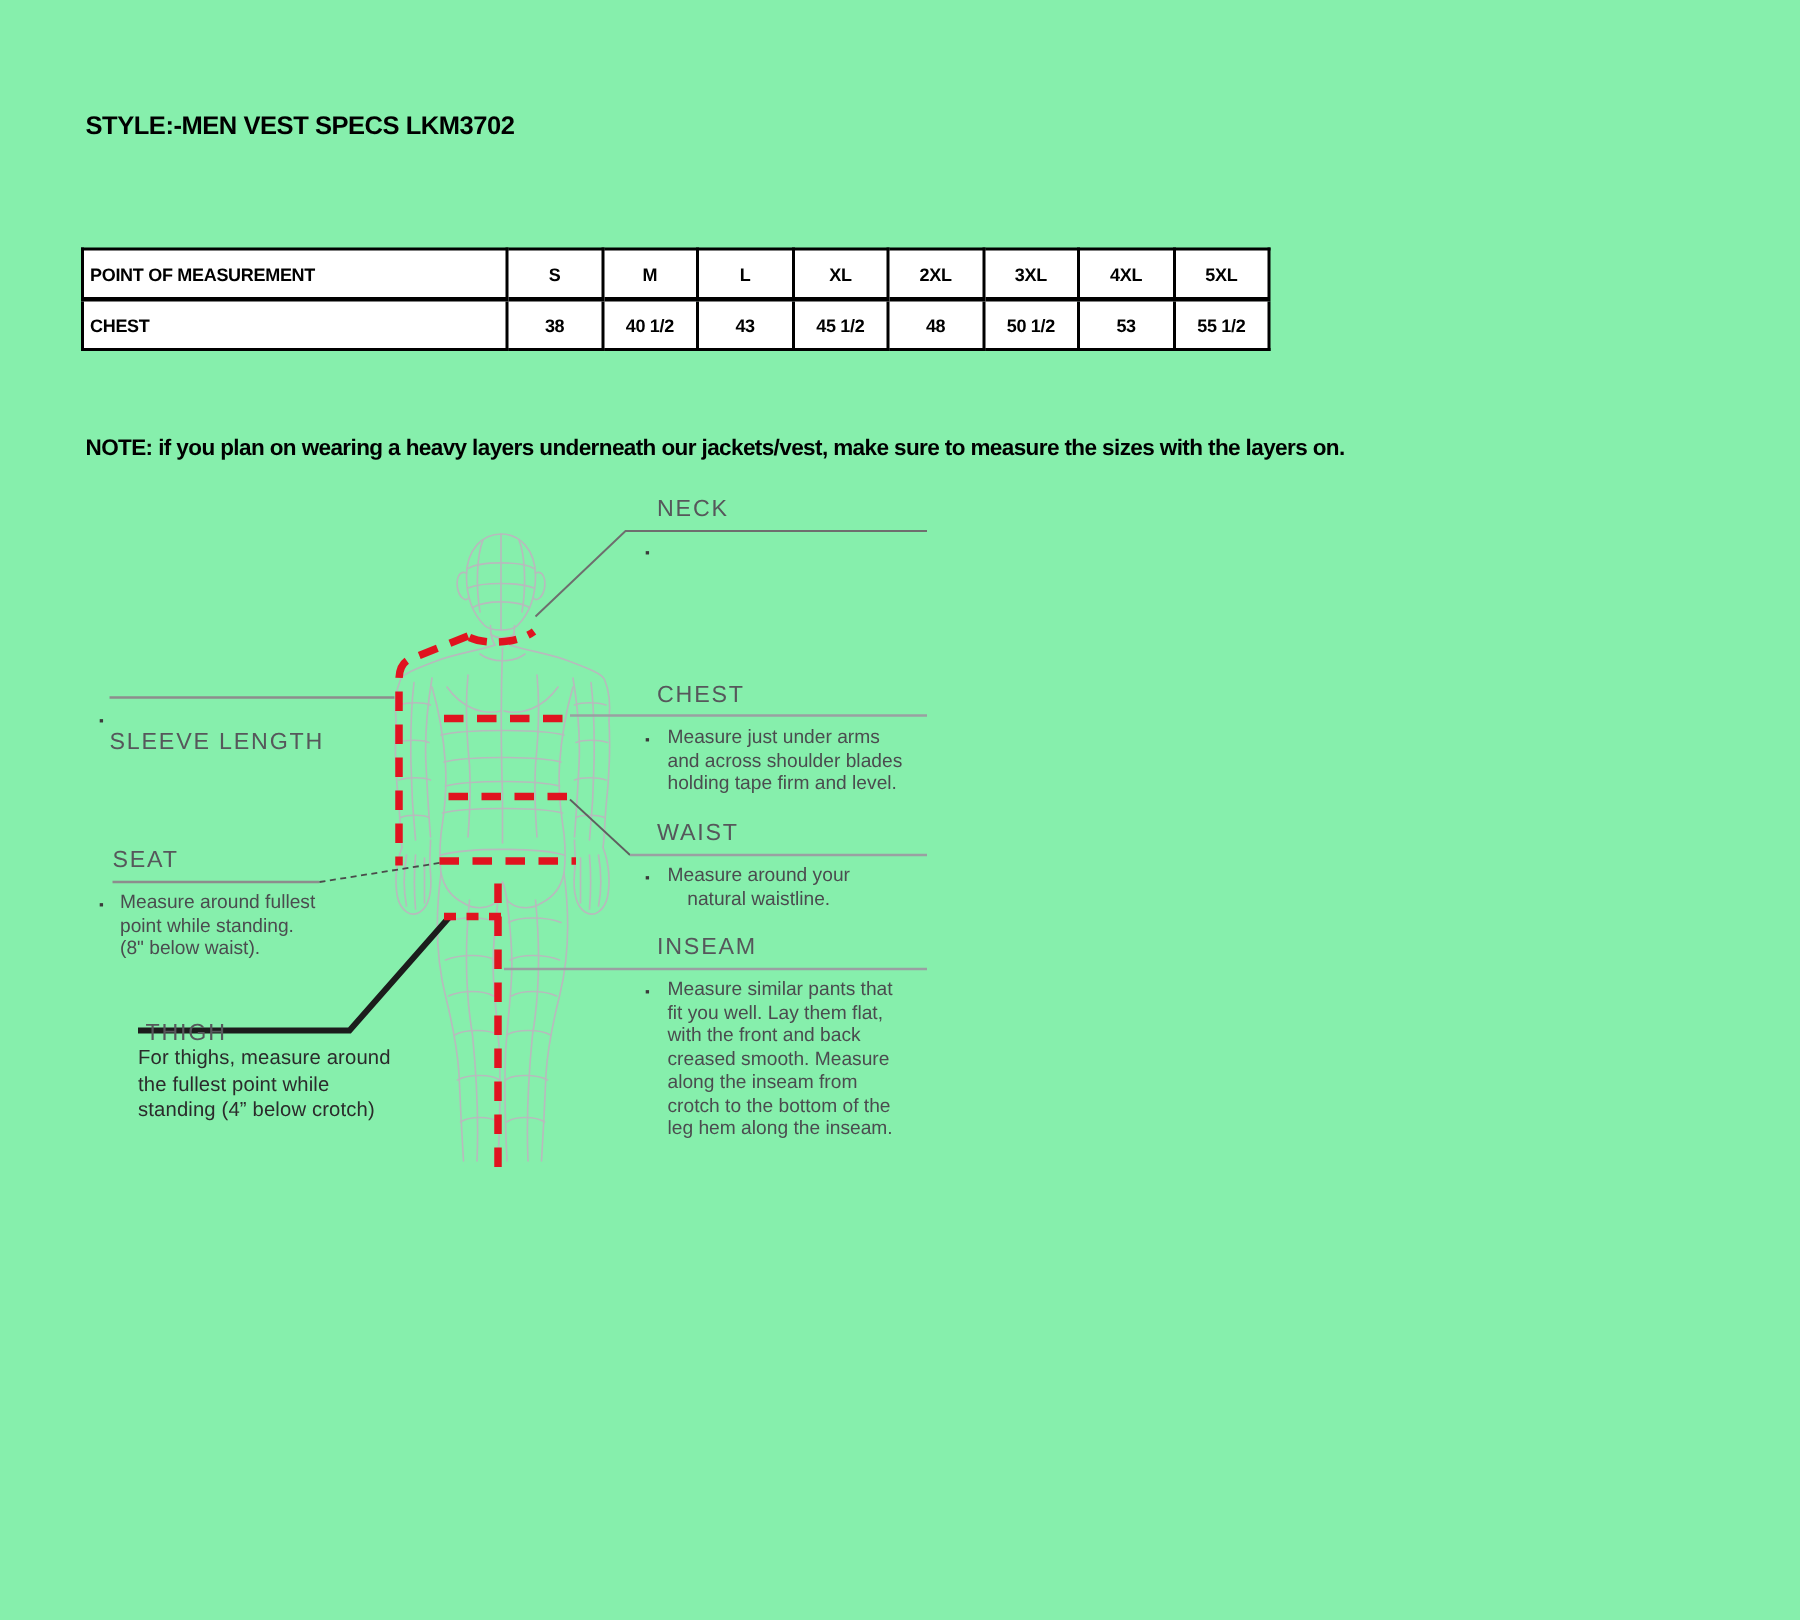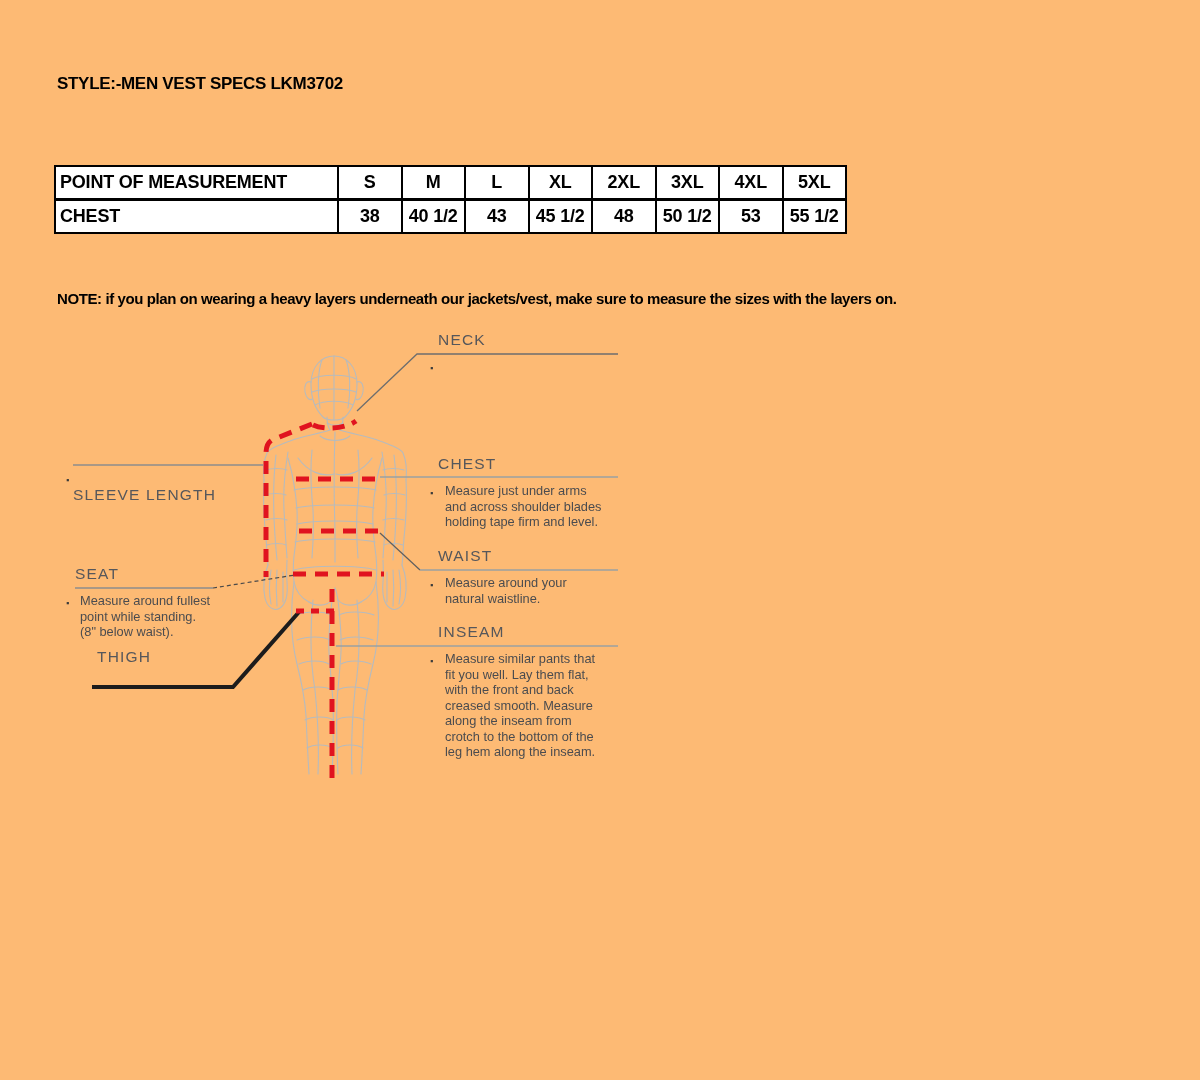--- a/index.html
+++ b/index.html
@@ -1,33 +1,33 @@
 <!DOCTYPE html>
 <html><head>
 <meta charset="utf-8">
 <style>
   html,body{margin:0;padding:0;background:#ffffff;}
   #screen{
-    position:relative;width:1200px;height:1080px;background:#fdba74;overflow:hidden;
+    position:relative;width:1200px;height:1080px;background:#86efac;overflow:hidden;
     font-family:"Liberation Sans",sans-serif;color:#000;
   }
   
   .doc-title{
     position:absolute;left:57px;top:74px;
     font-size:17px;font-weight:bold;letter-spacing:-0.3px;color:#000;
   }
   .doc-note{
     position:absolute;left:57px;top:290px;
     font-size:15px;font-weight:bold;letter-spacing:-0.4px;color:#000;white-space:nowrap;
   }
   
   table.size-table{
     position:absolute;left:54px;top:165px;width:793px;
     border-collapse:collapse;table-layout:fixed;
-    font-size:18px;font-weight:bold;letter-spacing:-0.2px;
+    font-size:12px;font-weight:bold;letter-spacing:-0.2px;
   }
   table.size-table th,table.size-table td{
     border:2px solid #000;height:31px;text-align:center;padding:0;
     font-weight:bold;background:#fff;
   }
   table.size-table .pom{ text-align:left;padding-left:4px; }
   table.size-table tr.hdr th{ border-bottom:3px solid #000; }
   
   .dg-label{
     position:absolute;font-size:15.5px;letter-spacing:1.2px;color:#56575b;
@@ -204,21 +204,21 @@
   <span class="bullet" style="left:430px;top:364px;">▪</span>
 
   <div class="dg-label" style="left:438px;top:455px;">CHEST</div>
   <span class="bullet" style="left:430px;top:489px;">▪</span>
   <div class="dg-desc" style="left:445px;top:483px;">Measure just under arms
 and across shoulder blades
 holding tape firm and level.</div>
 
   <div class="dg-label" style="left:438px;top:547px;text-align:center;">WAIST</div>
   <span class="bullet" style="left:430px;top:581px;">▪</span>
-  <div class="dg-desc" style="left:445px;top:575px;">Measure around your
+  <div class="dg-desc" style="left:445px;top:575px;text-align:center;">Measure around your
 natural waistline.</div>
 
   <div class="dg-label" style="left:438px;top:623px;">INSEAM</div>
   <span class="bullet" style="left:430px;top:657px;">▪</span>
   <div class="dg-desc" style="left:445px;top:651px;">Measure similar pants that
 fit you well. Lay them flat,
 with the front and back
 creased smooth. Measure
 along the inseam from
 crotch to the bottom of the
@@ -226,15 +226,18 @@
 
   <div class="dg-label" style="left:73px;top:442px;margin-top:44px;">SLEEVE LENGTH</div>
   <span class="bullet" style="left:66px;top:476px;">▪</span>
 
   <div class="dg-label" style="left:75px;top:565px;">SEAT</div>
   <span class="bullet" style="left:66px;top:599px;">▪</span>
   <div class="dg-desc" style="left:80px;top:593px;">Measure around fullest
 point while standing.
 (8" below waist).</div>
 
-  <div class="dg-label" style="left:97px;top:648px;">THIGH</div>
+  <div class="dg-label" style="left:97px;top:680px;">THIGH</div>
+  <div class="dg-desc thigh-desc" style="left:92px;top:696px;">For thighs, measure around
+the fullest point while
+standing (4” below crotch)</div>
 
 </div>
 
 </body></html>

